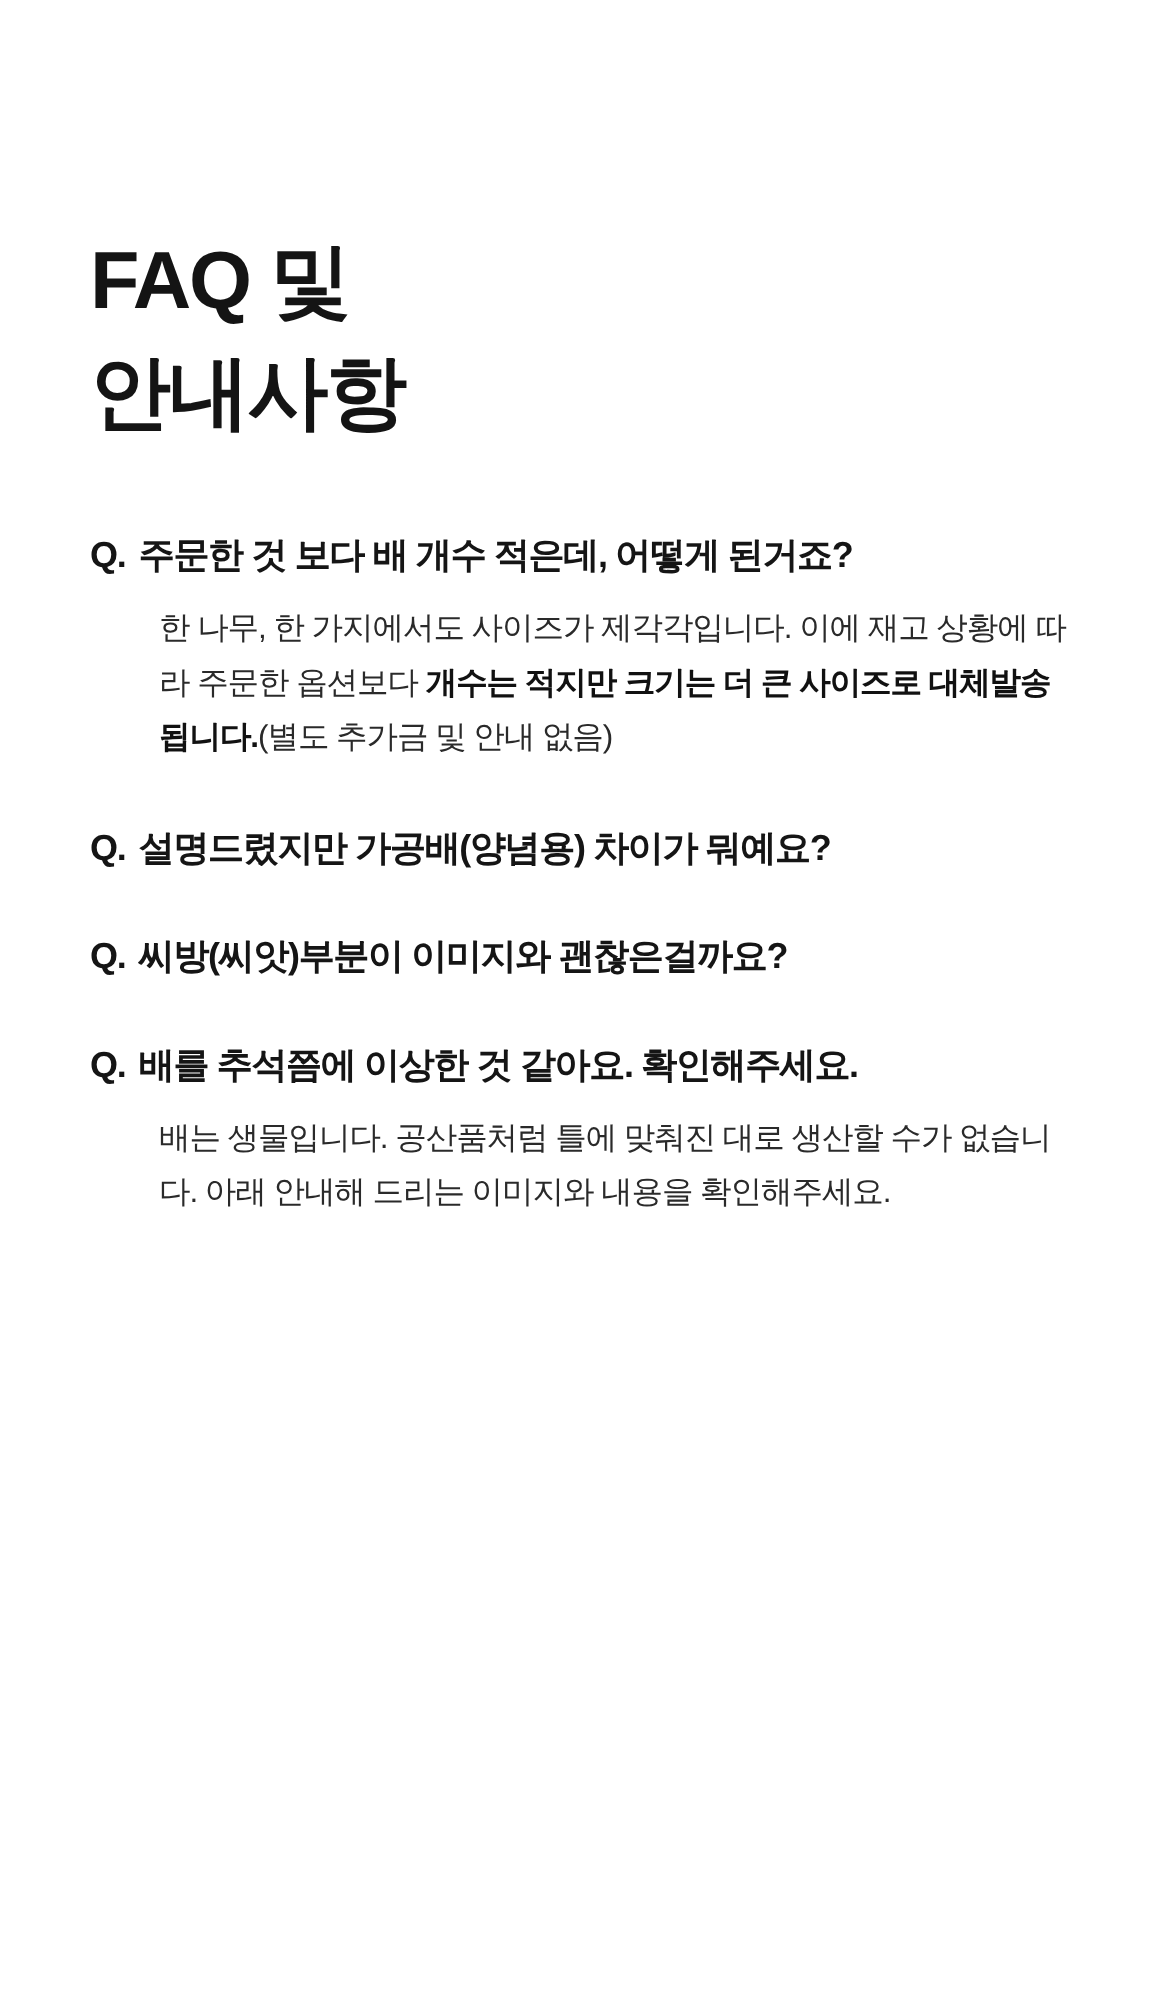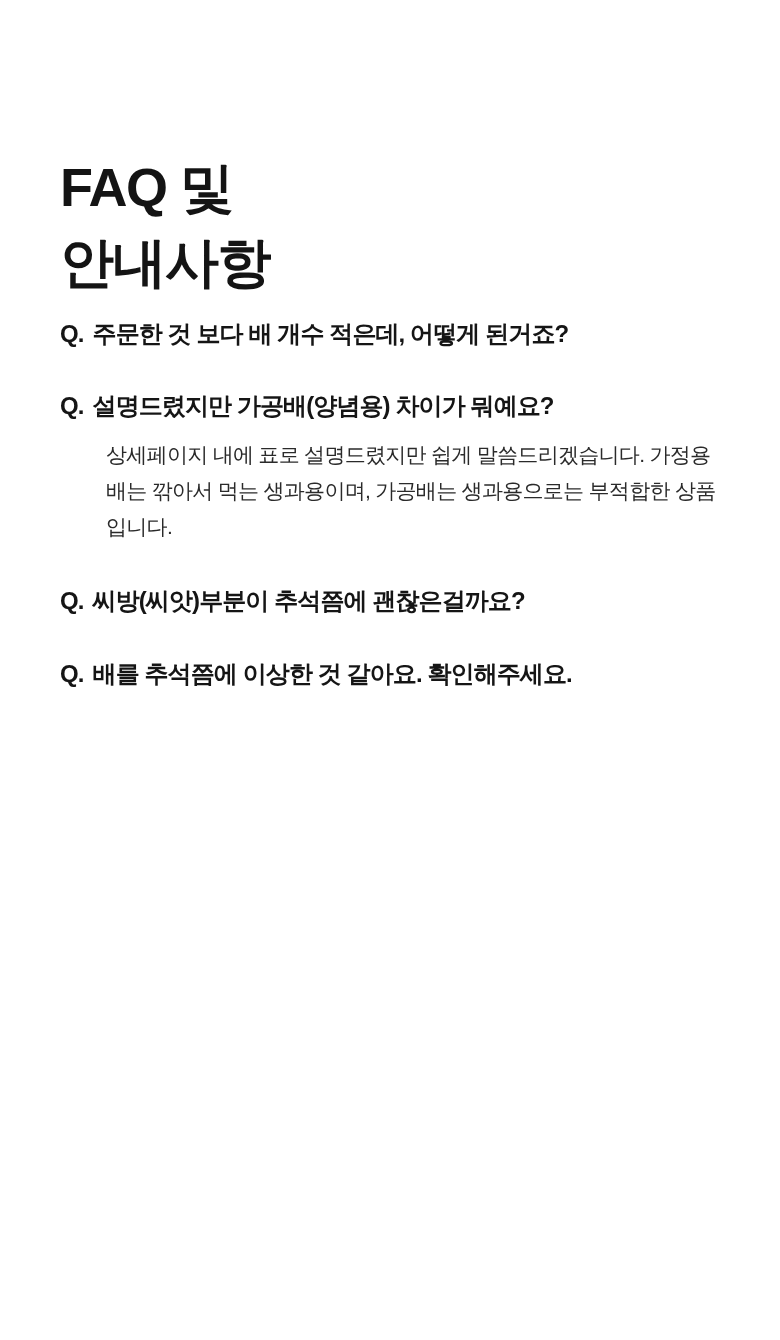--- a/index.html
+++ b/index.html
@@ -20,21 +20,21 @@
     height: 1340px;
     box-sizing: border-box;
     padding: 150px 60px 0 60px;
   }
   .title {
     font-size: 54px;
     font-weight: 800;
     line-height: 1.38;
     letter-spacing: -1.5px;
     color: #141414;
-    margin: 0 0 19px 0;
+    margin: 0 0 56px 0;
     white-space: pre-line;
   }
   .faq-list {
     display: block;
   }
   .faq-item {
     margin-bottom: 40px;
   }
   .faq-item:last-child {
     margin-bottom: 0;
@@ -75,34 +75,35 @@
 
 <div class="page">
   <h1 class="title">FAQ 및
 안내사항</h1>
   <div class="faq-list">
       <div class="faq-item">
         <div class="question">
           <span class="q-marker">Q.</span>
           <span class="q-text">주문한 것 보다 배 개수 적은데, 어떻게 된거죠?</span>
         </div>
+        <div class="answer"><span>한 나무, 한 가지에서도 사이즈가 제각각입니다. 이에 재고 상황에 따라 주문한 옵션보다 </span><span class="em">개수는 적지만 크기는 더 큰 사이즈로 대체발송됩니다.</span><span>(별도 추가금 및 안내 없음)</span></div>
       </div>
       <div class="faq-item">
         <div class="question">
           <span class="q-marker">Q.</span>
           <span class="q-text">설명드렸지만 가공배(양념용) 차이가 뭐예요?</span>
         </div>
-        <div class="answer"><span>상세페이지 내에 표로 설명드렸지만 쉽게 말씀드리겠습니다. 가정용 배는 깎아서 먹는 생과용이며, 가공배는 생과용으로는 부적합한 상품입니다.</span></div>
       </div>
       <div class="faq-item">
         <div class="question">
           <span class="q-marker">Q.</span>
-          <span class="q-text">씨방(씨앗)부분이 추석쯤에 괜찮은걸까요?</span>
+          <span class="q-text">씨방(씨앗)부분이 이미지와 괜찮은걸까요?</span>
         </div>
       </div>
       <div class="faq-item">
         <div class="question">
           <span class="q-marker">Q.</span>
           <span class="q-text">배를 추석쯤에 이상한 것 같아요. 확인해주세요.</span>
         </div>
+        <div class="answer"><span>배는 생물입니다. 공산품처럼 틀에 맞춰진 대로 생산할 수가 없습니다. 아래 안내해 드리는 이미지와 내용을 확인해주세요.</span></div>
       </div>
     </div>
 </div>
 
 </body></html>

